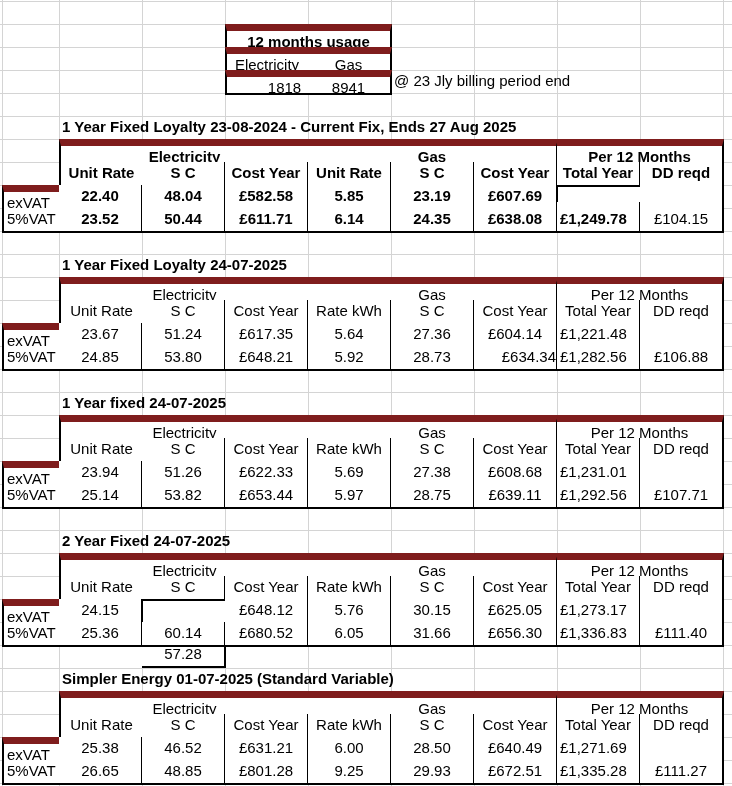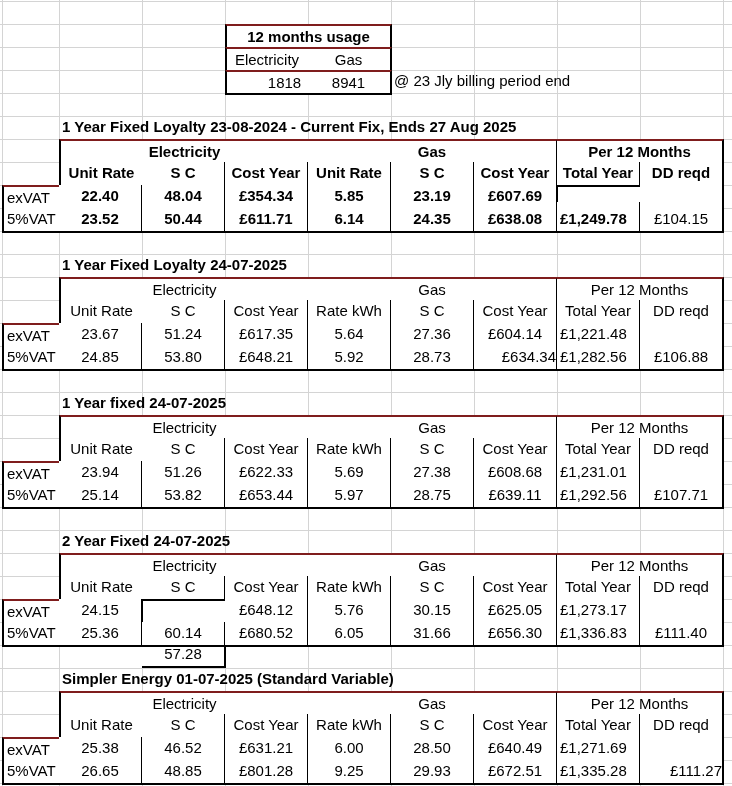--- a/index.html
+++ b/index.html
@@ -7,21 +7,21 @@
          font-family: "Liberation Sans", sans-serif; font-size: 15px; color: #000; }
   #sheet { position: absolute; left: 0; top: 0; width: 732px; height: 786px; }
   .grid-v { position: absolute; top: 0; bottom: 0; width: 1px; background: #d4d4d4; }
   .grid-h { position: absolute; left: 0; right: 0; height: 1px; background: #d4d4d4; }
   .cell { position: absolute; box-sizing: border-box; height: 23px; line-height: 22px;
           white-space: nowrap; overflow: visible; background: transparent; }
   .c { text-align: center; }
   .l { text-align: left; padding-left: 3px; }
   .b { font-weight: bold; }
   .boxed { background: #fff; }
-  .bt { border-top: 2px solid #7f1d1d; }
+  .bt { border-top: 7px solid #7f1d1d; }
   .bb { border-bottom: 2px solid #000; }
   .bl { border-left: 2px solid #000; }
   .br { border-right: 2px solid #000; }
   .title { font-weight: bold; padding-left: 3px; }
 </style>
 </head>
 <body>
 
 <div id="sheet">
   <div id="gridlines">
@@ -88,21 +88,21 @@
       <div class="cell c boxed br bb b" style="left: 142px; top: 162px; width: 84px; height: 25px;">S C</div>
       <div class="cell c boxed br bb b" style="left: 225px; top: 162px; width: 84px; height: 25px;">Cost Year</div>
       <div class="cell c boxed br bb b" style="left: 308px; top: 162px; width: 84px; height: 25px;">Unit Rate</div>
       <div class="cell c boxed br bb b" style="left: 391px; top: 162px; width: 84px; height: 25px;">S C</div>
       <div class="cell c boxed br bb b" style="left: 474px; top: 162px; width: 84px; height: 25px;">Cost Year</div>
       <div class="cell c boxed br bb b" style="left: 557px; top: 162px; width: 84px; height: 25px;">Total Year</div>
       <div class="cell c boxed br bb b" style="left: 640px; top: 162px; width: 84px; height: 25px;">DD reqd</div>
       <div class="cell l boxed bl br bb bt" style="left: 2px; top: 185px; width: 59px; height: 25px;">exVAT</div>
       <div class="cell c boxed br bb b" style="left: 59px; top: 185px; width: 84px; height: 25px;">22.40</div>
       <div class="cell c boxed br bb b" style="left: 142px; top: 185px; width: 84px; height: 25px;">48.04</div>
-      <div class="cell c boxed br bb b" style="left: 225px; top: 185px; width: 84px; height: 25px;">£354.34</div>
+      <div class="cell c boxed br bb b" style="left: 225px; top: 185px; width: 84px; height: 25px;">£582.58</div>
       <div class="cell c boxed br bb b" style="left: 308px; top: 185px; width: 84px; height: 25px;">5.85</div>
       <div class="cell c boxed br bb b" style="left: 391px; top: 185px; width: 84px; height: 25px;">23.19</div>
       <div class="cell c boxed br bb b" style="left: 474px; top: 185px; width: 84px; height: 25px;">£607.69</div>
       <div class="cell l boxed br bb b" style="left: 557px; top: 202px; width: 84px; height: 25px;">£1,190.27</div>
       <div class="cell c boxed br bb" style="left: 640px; top: 185px; width: 84px; height: 25px;"></div>
       <div class="cell l boxed bl br bb" style="left: 2px; top: 208px; width: 59px; height: 25px;">5%VAT</div>
       <div class="cell c boxed br bb b" style="left: 59px; top: 208px; width: 84px; height: 25px;">23.52</div>
       <div class="cell c boxed br bb b" style="left: 142px; top: 208px; width: 84px; height: 25px;">50.44</div>
       <div class="cell c boxed br bb b" style="left: 225px; top: 208px; width: 84px; height: 25px;">£611.71</div>
       <div class="cell c boxed br bb b" style="left: 308px; top: 208px; width: 84px; height: 25px;">6.14</div>
@@ -222,15 +222,15 @@
       <div class="cell l boxed br bb" style="left: 557px; top: 737px; width: 84px; height: 25px;">£1,271.69</div>
       <div class="cell c boxed br bb" style="left: 640px; top: 737px; width: 84px; height: 25px;"></div>
       <div class="cell l boxed bl br bb" style="left: 2px; top: 760px; width: 59px; height: 25px;">5%VAT</div>
       <div class="cell c boxed br bb" style="left: 59px; top: 760px; width: 84px; height: 25px;">26.65</div>
       <div class="cell c boxed br bb" style="left: 142px; top: 760px; width: 84px; height: 25px;">48.85</div>
       <div class="cell c boxed br bb" style="left: 225px; top: 760px; width: 84px; height: 25px;">£801.28</div>
       <div class="cell c boxed br bb" style="left: 308px; top: 760px; width: 84px; height: 25px;">9.25</div>
       <div class="cell c boxed br bb" style="left: 391px; top: 760px; width: 84px; height: 25px;">29.93</div>
       <div class="cell c boxed br bb" style="left: 474px; top: 760px; width: 84px; height: 25px;">£672.51</div>
       <div class="cell l boxed br bb" style="left: 557px; top: 760px; width: 84px; height: 25px;">£1,335.28</div>
-      <div class="cell c boxed br bb" style="left: 640px; top: 760px; width: 84px; height: 25px; text-align: right;">£111.27</div>
+      <div class="cell c boxed br bb" style="left: 640px; top: 760px; width: 84px; height: 25px;">£111.27</div>
     </div>
 </div>
 
 </body></html>

